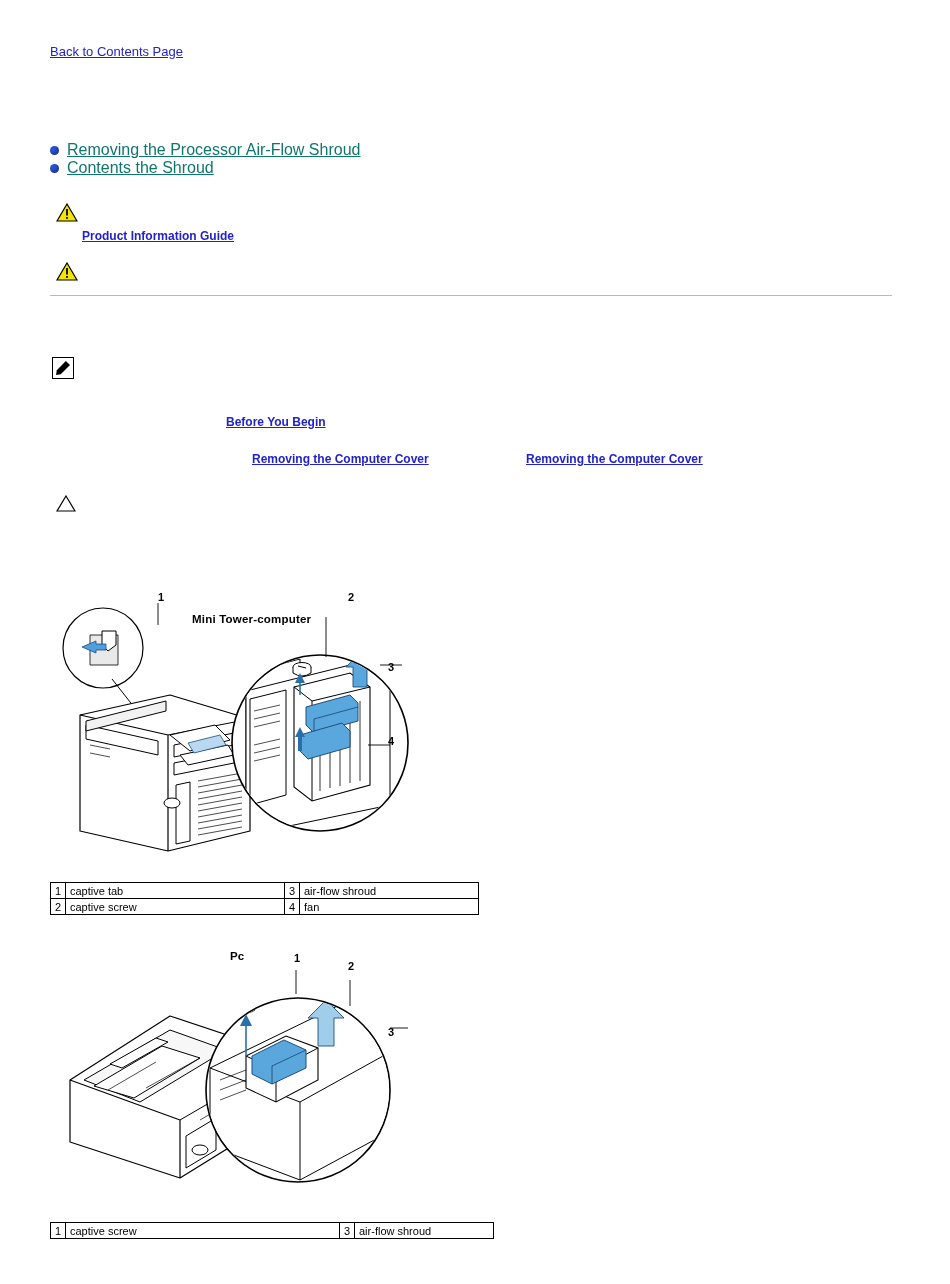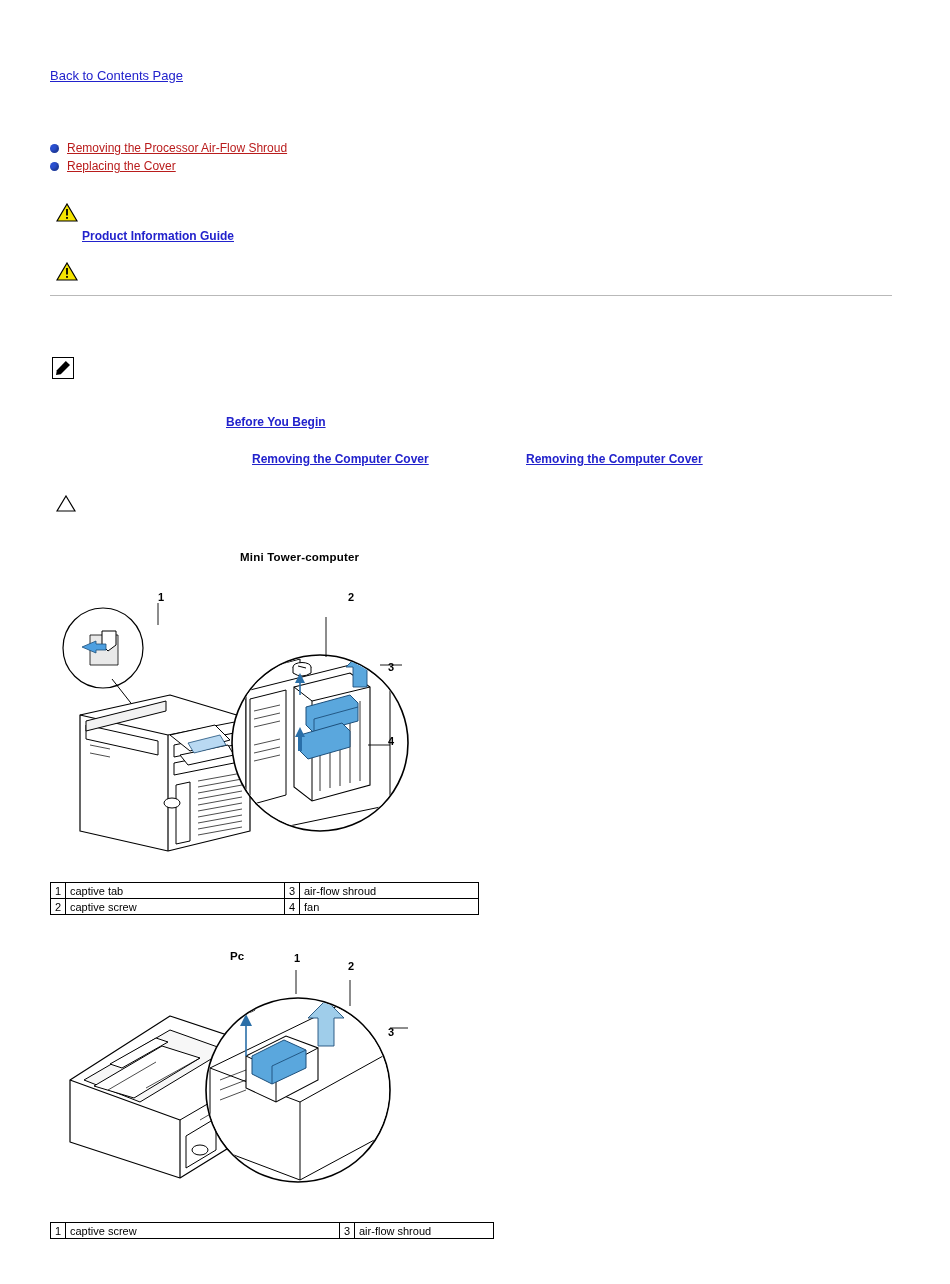--- a/index.html
+++ b/index.html
@@ -20,21 +20,21 @@
     position: absolute;
     left: 0; top: 0;
     width: 950px;
     height: 1284px;
   }
 
   
   .top-link {
     position: absolute;
     left: 50px;
-    top: 68px;
+    top: 44px;
     font-size: 13px;
     color: #2222cc;
     white-space: nowrap;
   }
 
   
   .bullet-row {
     position: absolute;
     left: 50px;
     display: flex;
@@ -44,22 +44,22 @@
   }
   .bullet-dot {
     width: 9px;
     height: 9px;
     border-radius: 50%;
     background: #2a4fcf;
     box-shadow: inset -2px -2px 2px rgba(0,0,0,0.25);
     flex: 0 0 auto;
   }
   .bullet-link {
-    font-size: 12px;
-    color: #b91c1c;
+    font-size: 16px;
+    color: #0f766e;
     text-decoration: underline;
     text-align: center;
   }
 
   
   .warn-tri {
     position: absolute;
     width: 22px;
     height: 19px;
   }
@@ -152,21 +152,21 @@
 
   <a class="top-link" href="#">Back to Contents Page</a>
 
   <div class="bullet-row" style="top:141px;">
     <span class="bullet-dot"></span>
     <a class="bullet-link" href="#">Removing the Processor Air-Flow Shroud</a>
   </div>
 
   <div class="bullet-row" style="top:159px;">
     <span class="bullet-dot"></span>
-    <a class="bullet-link" href="#">Replacing the Cover</a>
+    <a class="bullet-link" href="#">Contents the Shroud</a>
   </div>
 
   <div class="warn-tri" style="left:56px; top:203px;">
     <svg width="22" height="19" viewBox="0 0 22 19">
       <polygon points="11,1 21,18 1,18" fill="#f5e400" stroke="#000" stroke-width="1.2"></polygon>
       <rect x="10.1" y="6" width="1.8" height="6.5" fill="#000"></rect>
       <rect x="10.1" y="14" width="1.8" height="1.8" fill="#000"></rect>
     </svg>
   </div>
 
@@ -188,21 +188,21 @@
 
   <a class="inline-link" style="position:absolute; left:252px; top:452px; font-size:12px;" href="#">Removing the Computer Cover</a>
   <a class="inline-link" style="position:absolute; left:526px; top:452px; font-size:12px;" href="#">Removing the Computer Cover</a>
 
   <div class="caution-tri" style="left:56px; top:495px;">
     <svg width="20" height="17" viewBox="0 0 20 17">
       <polygon points="10,1 19,16 1,16" fill="none" stroke="#000" stroke-width="1.2"></polygon>
     </svg>
   </div>
 
-  <div class="fig-title" style="left:192px; top:551px;margin-left:48px;">Mini Tower-computer</div>
+  <div class="fig-title" style="left:192px; top:613px;">Mini Tower-computer</div>
 
   <div class="fig" style="left:50px; top:595px; width:420px; height:260px;">
     <svg width="420" height="260" viewBox="0 0 420 260">
       <g fill="none" stroke="#000" stroke-width="1" stroke-linejoin="round">
 
         <circle cx="53" cy="53" r="40" fill="#ffffff" stroke="#000" stroke-width="1.2"></circle>
         <path d="M40 40 L68 40 L68 70 L40 70 Z" fill="#e9e9e9" stroke="#000" stroke-width="0.8"></path>
         <path d="M52 36 L66 36 L66 50 L58 56 L52 50 Z" fill="#ffffff" stroke="#000" stroke-width="1"></path>
 
         <path d="M32 52 L46 46 L46 49 L56 49 L56 55 L46 55 L46 58 Z" fill="#4d9fe0" stroke="#1d4f7a" stroke-width="0.8"></path>

